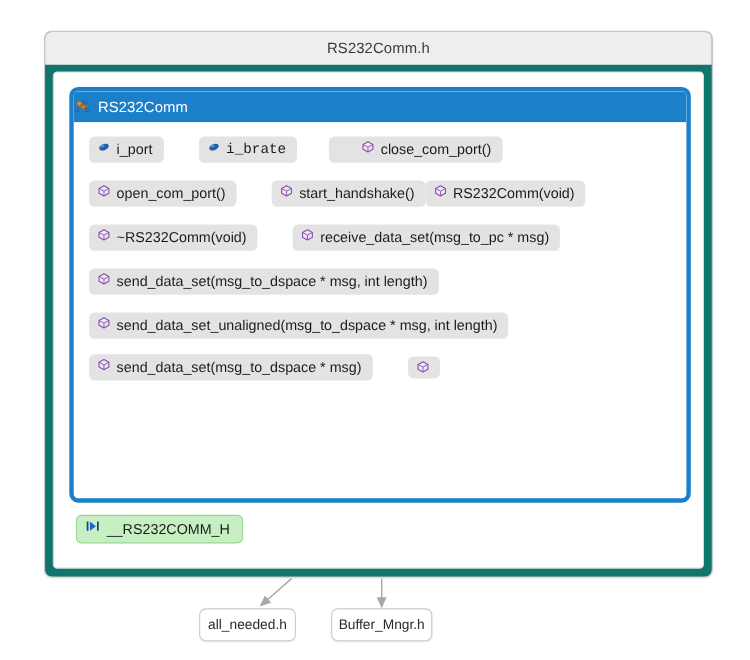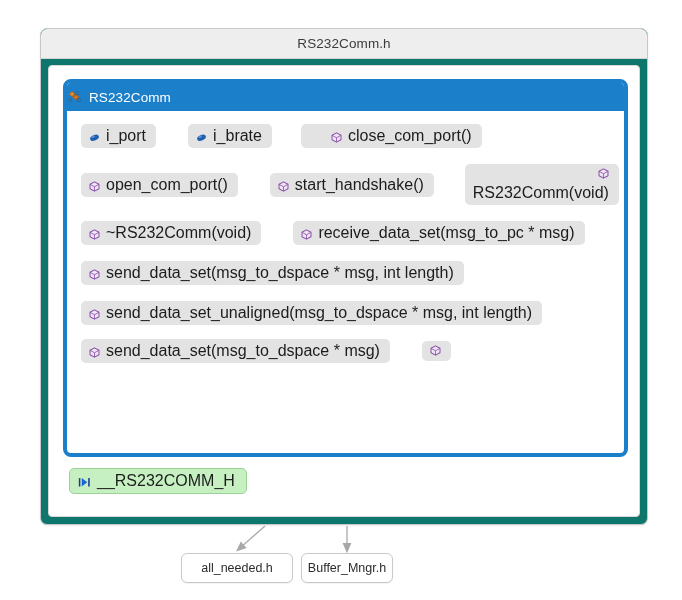--- a/index.html
+++ b/index.html
@@ -84,26 +84,26 @@
   
   .member-row {
     display: flex;
     align-items: center;
     margin-bottom: 14px;
   }
   .member-row:last-child { margin-bottom: 0; }
 
   .chip {
     display: inline-flex;
-    align-items: flex-end;
+    align-items: flex-start;
     gap: 6px;
     background: #e3e3e3;
     border-radius: 5px;
     padding: 4px 10px 5px 8px;
-    font-size: 16px;
+    font-size: 13px;
     color: #1c1c1c;
     white-space: nowrap;
     line-height: 15px;
   }
   .chip-label { display: inline-block; }
 
   .icon { display: inline-block; flex: 0 0 auto; line-height: 0; }
 
   
   .macro-wrap {
@@ -124,21 +124,21 @@
     border: 1px solid #c9c9c9;
     border-radius: 6px;
     box-sizing: border-box;
     display: flex;
     align-items: center;
     justify-content: center;
     font-size: 12.5px;
     color: #2b2b2b;
     box-shadow: 0 1px 1px rgba(0,0,0,0.05);
   }
-  #dep-0 { left: 181px; top: 553px; width: 112px; height: 30px; }
+  #dep-0 { left: 181px; top: 553px; width: 88px; height: 30px; }
   #dep-1 { left: 301px; top: 553px; width: 92px; height: 30px; }
 
   .edges { position: absolute; left: 0; top: 0; width: 682px; height: 600px; pointer-events: none; }
 </style>
 </head>
 <body>
 
 <div class="file-node">
 
   <div class="file-title">RS232Comm.h</div>
@@ -165,21 +165,21 @@
         <div class="member-row">
           <div class="chip" style="margin-left:2px;">
             <span class="icon">
               <svg width="11" height="11" viewBox="0 0 12 12">
                 <ellipse cx="6" cy="6.3" rx="5" ry="3" fill="#1f5fb0" transform="rotate(-22 6 6.3)"></ellipse>
                 <ellipse cx="4.6" cy="5.2" rx="2.1" ry="1.2" fill="#5a8fd4" transform="rotate(-22 4.6 5.2)"></ellipse>
               </svg>
             </span>
             <span class="chip-label">i_port</span>
           </div>
-          <div class="chip" style="margin-left:32px;">
+          <div class="chip" style="margin-left:32px;font-family:Liberation Mono, monospace;">
             <span class="icon">
               <svg width="11" height="11" viewBox="0 0 12 12">
                 <ellipse cx="6" cy="6.3" rx="5" ry="3" fill="#1f5fb0" transform="rotate(-22 6 6.3)"></ellipse>
                 <ellipse cx="4.6" cy="5.2" rx="2.1" ry="1.2" fill="#5a8fd4" transform="rotate(-22 4.6 5.2)"></ellipse>
               </svg>
             </span>
             <span class="chip-label">i_brate</span>
           </div>
           <div class="chip" style="margin-left:29px;padding-left:30px;">
             <span class="icon">
@@ -204,21 +204,21 @@
           </div>
           <div class="chip" style="margin-left:32px;">
             <span class="icon">
               <svg width="11" height="11" viewBox="0 0 12 12">
                 <path d="M6 0.9 L10.9 3.6 L10.9 8.4 L6 11.1 L1.1 8.4 L1.1 3.6 Z" fill="#efe6f5" stroke="#8b4fa8" stroke-width="1.1" stroke-linejoin="round"></path>
                 <path d="M1.1 3.6 L6 6.3 L10.9 3.6 M6 6.3 L6 11.1" fill="none" stroke="#8b4fa8" stroke-width="0.9"></path>
               </svg>
             </span>
             <span class="chip-label">start_handshake()</span>
           </div>
-          <div class="chip" style="margin-left:31px;flex-direction:column;">
+          <div class="chip" style="">
             <span class="icon">
               <svg width="11" height="11" viewBox="0 0 12 12">
                 <path d="M6 0.9 L10.9 3.6 L10.9 8.4 L6 11.1 L1.1 8.4 L1.1 3.6 Z" fill="#efe6f5" stroke="#8b4fa8" stroke-width="1.1" stroke-linejoin="round"></path>
                 <path d="M1.1 3.6 L6 6.3 L10.9 3.6 M6 6.3 L6 11.1" fill="none" stroke="#8b4fa8" stroke-width="0.9"></path>
               </svg>
             </span>
             <span class="chip-label">RS232Comm(void)</span>
           </div>
         </div>
 

